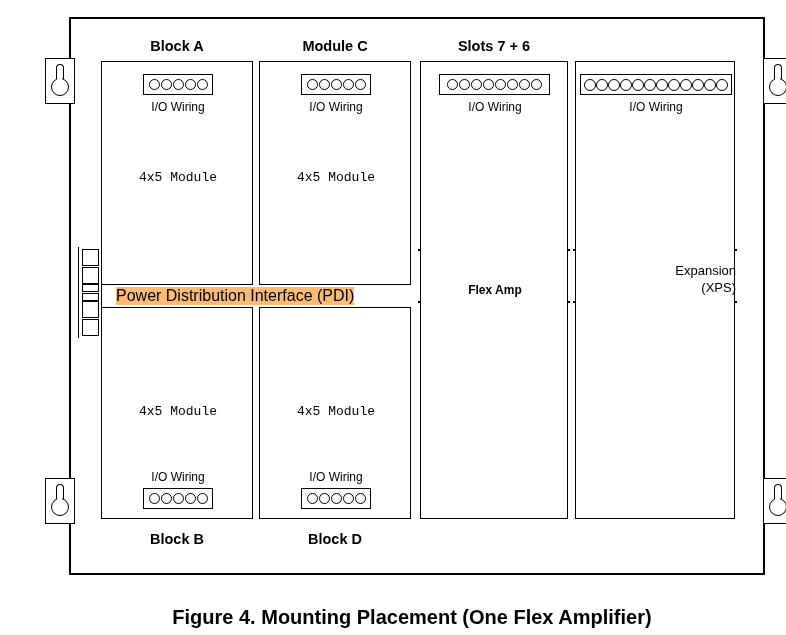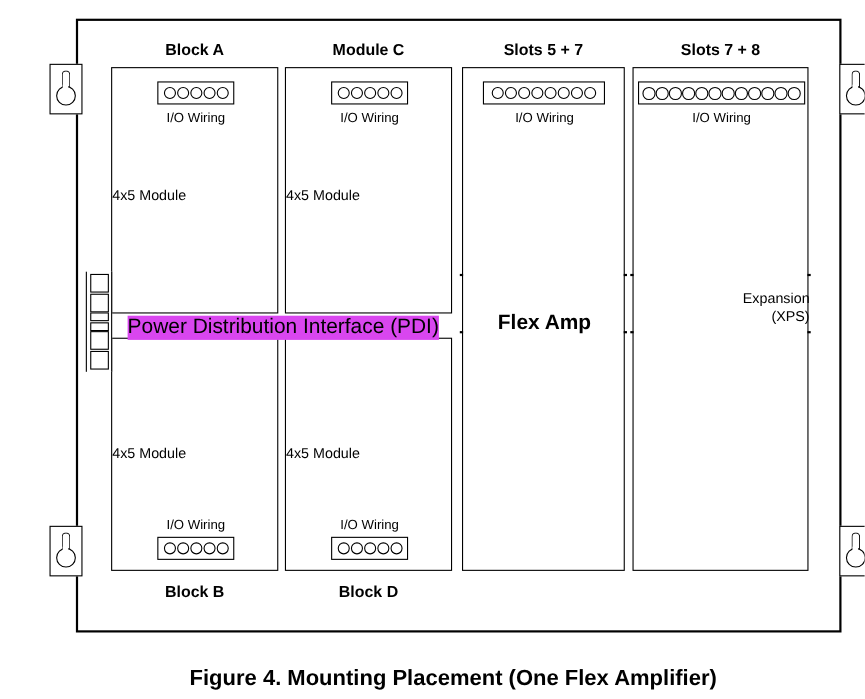--- a/index.html
+++ b/index.html
@@ -142,44 +142,45 @@
   
   .io-label {
     position: absolute;
     font-size: 12px;
     text-align: center;
     white-space: nowrap;
   }
   .module-label {
     position: absolute;
     font-size: 13px;
-    text-align: left;
-    white-space: nowrap;
+    text-align: center;
+    white-space: nowrap;
+    font-family: Liberation Mono, monospace;
   }
   .panel-title {
     position: absolute;
-    font-size: 19px;
+    font-size: 12px;
     font-weight: bold;
     text-align: center;
     white-space: nowrap;
   }
   .multiline {
     position: absolute;
     font-size: 13px;
     text-align: right;
     line-height: 17px;
     white-space: nowrap;
   }
 
   
   .pdi-label {
     position: absolute;
-    font-size: 19px;
-    white-space: nowrap;
-    background: #d946ef;
+    font-size: 16px;
+    white-space: nowrap;
+    background: #fdba74;
     z-index: 4;
   }
 
   
   .pdi-stack {
     position: absolute;
     left: 59px;
     top: 247px;
     width: 24px;
     height: 91px;
@@ -253,22 +254,21 @@
   <div class="bracket bracket-br">
     <span class="keyhole">
       <span class="slot"></span>
         <span class="bulb"></span>
         <span class="bridge"></span>
     </span>
   </div>
 
   <div class="col-label" style="left:82px;  top:38px; width:152px;">Block A</div>
   <div class="col-label" style="left:240px; top:38px; width:152px;">Module C</div>
-  <div class="col-label" style="left:401px; top:38px; width:148px;">Slots 5 + 7</div>
-  <div class="col-label" style="left:556px; top:38px; width:160px;">Slots 7 + 8</div>
+  <div class="col-label" style="left:401px; top:38px; width:148px;">Slots 7 + 6</div>
 
   <div class="col-label" style="left:82px;  top:531px; width:152px;">Block B</div>
   <div class="col-label" style="left:240px; top:531px; width:152px;">Block D</div>
 
   <div class="panel" style="left:82px; top:61px; width:152px; height:224px;">
     <div class="connector" style="left:41px; top:12px; width:70px; height:21px;">
         <span class="pin"></span>
         <span class="pin"></span>
         <span class="pin"></span>
         <span class="pin"></span>

